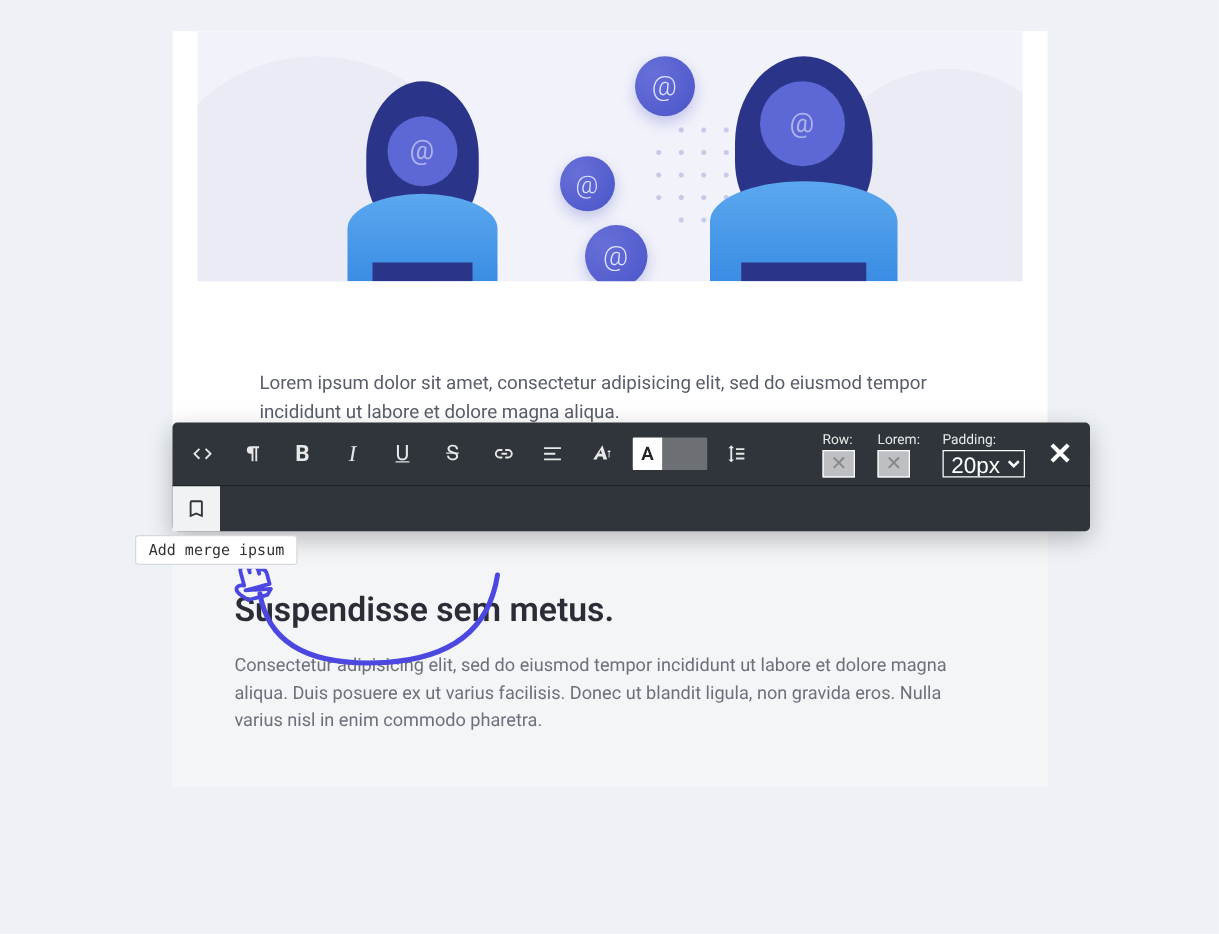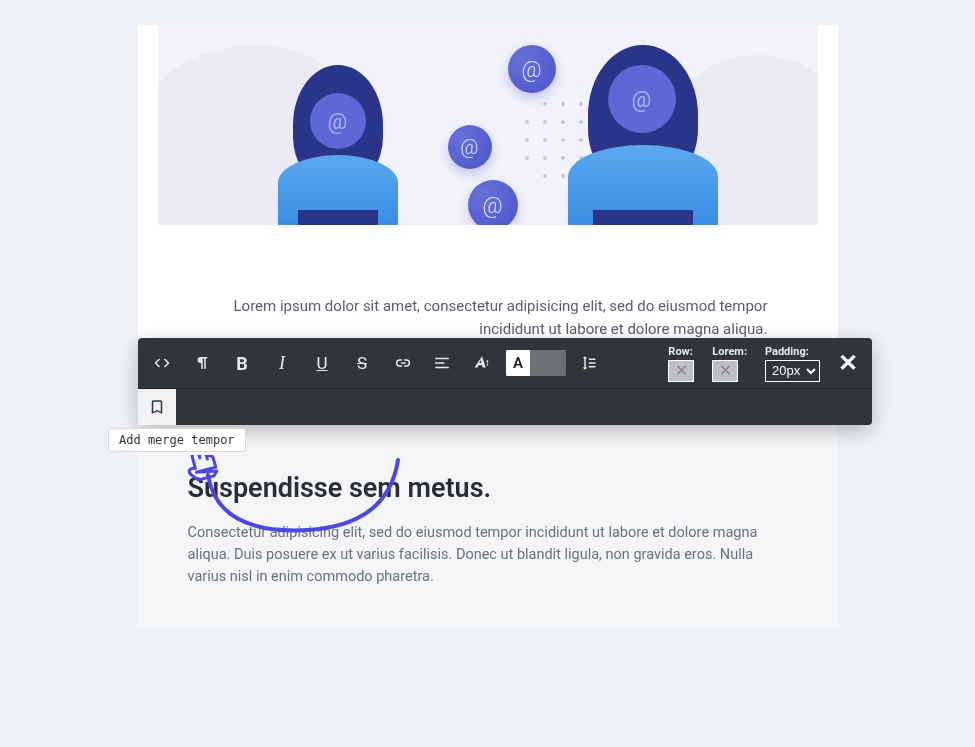--- a/index.html
+++ b/index.html
@@ -134,41 +134,41 @@
       width: 24px; height: 26px;
       background: #fff;
       color: #222;
       display: flex; align-items: center; justify-content: center;
       font-size: 15px; font-weight: 600;
     }
     .fc-swatch { width: 36px; height: 26px; background: #6c6f74; }
     .tb-spacer { flex: 1; }
     .tb-label { color: #e8e8e8; font-size: 12px; margin-left: 8px; display:flex; flex-direction:column; align-items:flex-start; gap:2px;}
     .tb-label-row { display:flex; align-items:center; gap:10px; margin-right:8px;}
-    .tb-label span { font-size: 11px; font-weight:700;}
+    .tb-label span { font-size: 11px; font-weight:400;}
     .color-cell {
       width: 26px; height: 22px;
       background: #bdbfc3;
       border: 1px solid #fff;
       position: relative;
       cursor: pointer;
     }
     .color-cell::after {
       content: "✕";
       position: absolute;
       color: #888;
       font-size: 16px;
       left: 50%; top: 50%;
       transform: translate(-50%,-52%);
     }
     .padding-select {
       background: #2f353b;
       color: #fff;
       border: 1px solid #fff;
-      font-size: 13px;
+      font-size: 18px;
       height: 22px;
       padding: 0 2px;
       cursor: pointer;
     }
     .tb-close {
       width: 40px;
       color: #fff;
       font-size: 24px;
       cursor: pointer;
       display:flex; align-items:center; justify-content:center;
@@ -191,21 +191,21 @@
       border-radius: 3px;
       padding: 4px 10px;
       font-family: monospace;
       font-size: 12px;
       color: #333;
       z-index: 20;
     }
 
     .intro-text {
       padding: 70px 70px 80px;
-      text-align: right;
+      text-align: left;
       color: #5a5e6a;
       font-size: 15px;
       line-height: 1.55;
     }
     .hand-arrow {
       position: absolute;
       left: 178px; top: 455px;
       z-index: 5;
       pointer-events: none;
     }
@@ -323,20 +323,20 @@
   </div>
   <div class="tb-row2">
     <div class="tb-btn">
       <svg viewBox="0 0 24 24">
           <path d="M17 3H7a2 2 0 0 0-2 2v16l7-3 7 3V5a2 2 0 0 0-2-2zm0 15.2-5-2.1-5 2.1V5h10v13.2z"></path>
         </svg>
     </div>
   </div>
 </div>
 
-<div class="tooltip-box">Add merge tempor</div>
+<div class="tooltip-box">Add merge ipsum</div>
 
 <svg class="hand-arrow" width="260" height="90">
   <path d="M 30 20 Q 40 80 130 75 Q 210 70 220 5" stroke="#4b47e0" stroke-width="4" fill="none" stroke-linecap="round"></path>
   <g transform="translate(6,2) rotate(-15)">
     <path d="M8 18 L28 18 L28 10 Q28 5 24 5 Q22 5 22 8 L22 5 Q22 1 18 1 Q15 1 15 5 L15 3 Q15 -1 11 -1 Q8 -1 8 3 L8 14 Q4 12 2 14 Q0 16 3 20 L8 26 L24 26 L28 22 Z" fill="none" stroke="#4b47e0" stroke-width="3" stroke-linejoin="round"></path>
   </g>
 </svg>
 
 </body></html>

